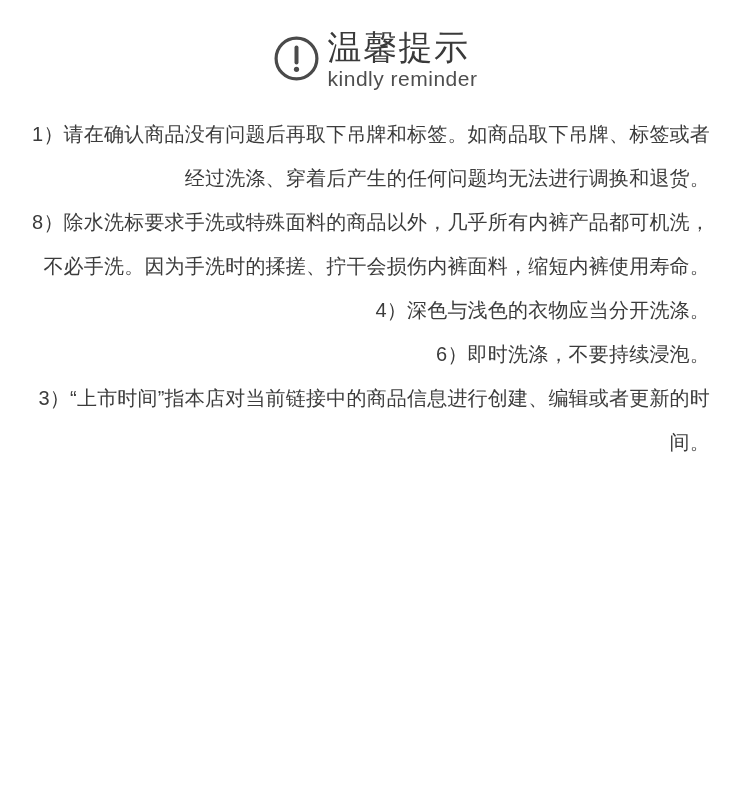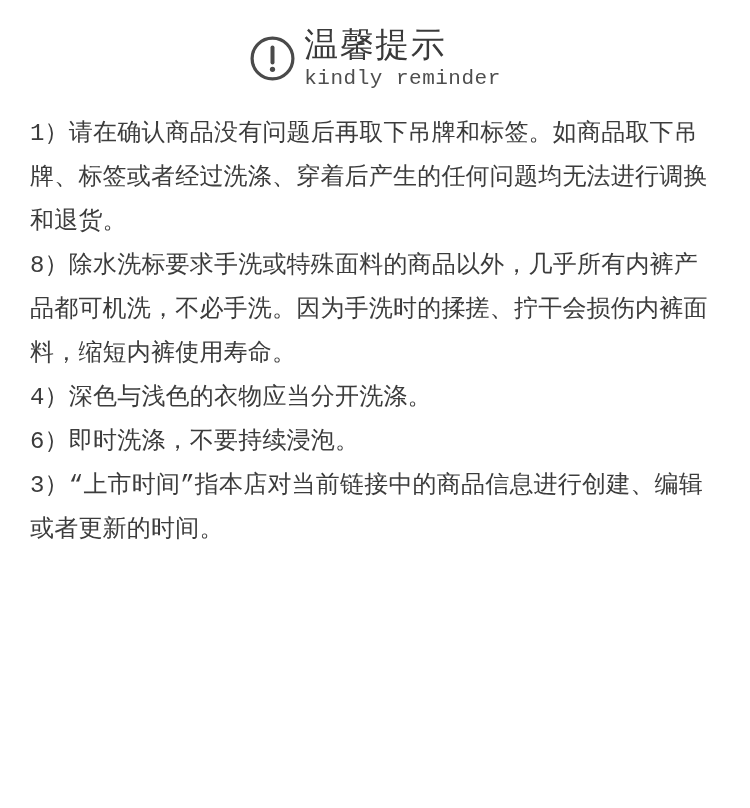--- a/index.html
+++ b/index.html
@@ -6,21 +6,22 @@
     margin: 0;
     padding: 0;
     background: #ffffff;
   }
   .page {
     position: relative;
     width: 750px;
     height: 596px;
     background: var(--color-background, #ffffff);
     overflow: hidden;
-    font-family: Liberation Mono, monospace;
+    font-family: Liberation Sans, sans-serif;
+    text-align: right;
   }
   .header {
     display: flex;
     justify-content: center;
     align-items: flex-start;
     padding-top: 28px;
   }
   .header-icon {
     display: inline-block;
     width: 47px;
@@ -46,21 +47,21 @@
   .subtitle {
     font-size: 21px;
     line-height: 25px;
     letter-spacing: 0.5px;
     color: var(--color-subtitle, #4e4e4e);
   }
   .notes {
     width: 680px;
     margin-top: 21px;
     padding-left: 30px;
-    font-size: 24px;
+    font-size: 20px;
     line-height: 44px;
     color: var(--color-text, #3c3c3c);
     letter-spacing: 0.2px;
   }
   .notes p {
     margin: 0;
     word-break: break-all;
     overflow-wrap: anywhere;
   }
 </style>

